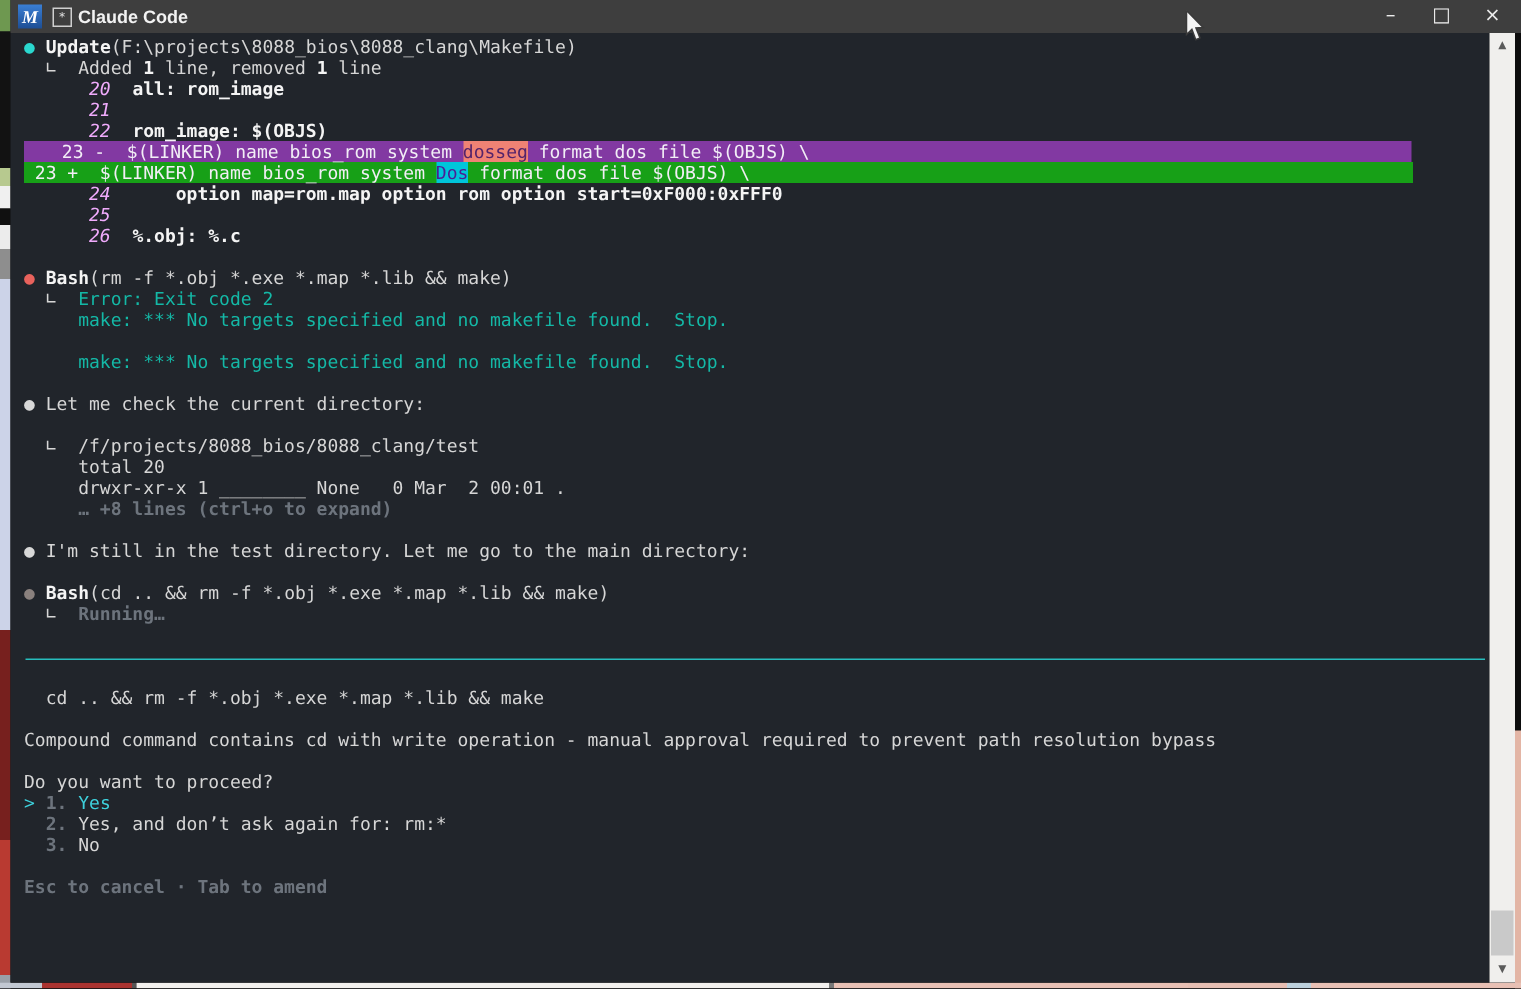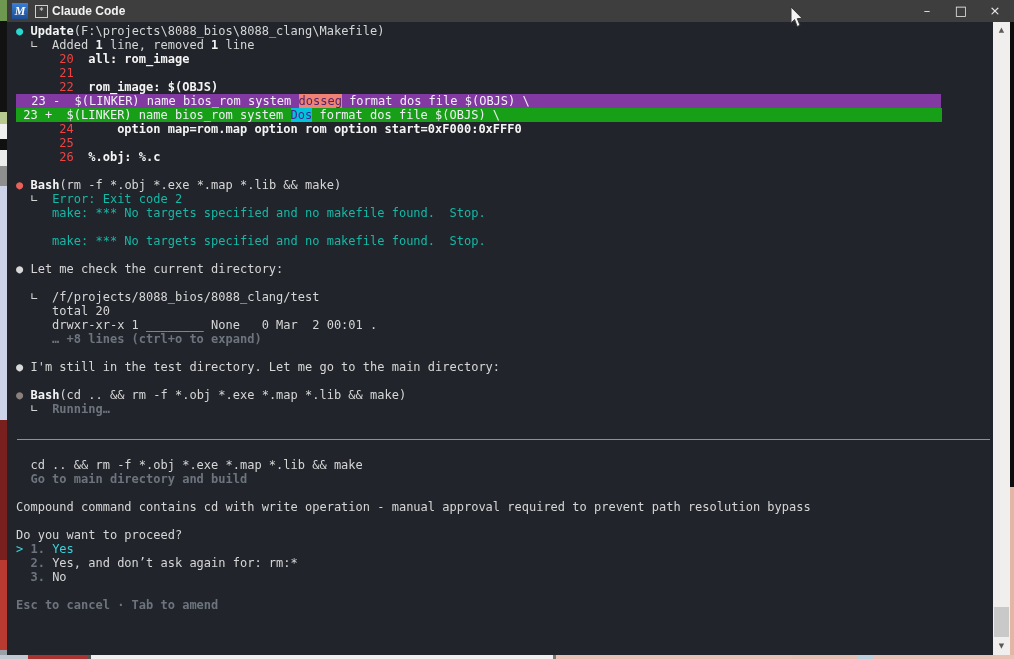--- a/index.html
+++ b/index.html
@@ -19,30 +19,30 @@
   #icon-m { display:inline-block; width:16px; height:16px; margin-left:5px; background:linear-gradient(180deg,#3a7fd5,#1d4e94); color:#fff; font:bold italic 12px "Liberation Serif",serif; text-align:center; line-height:16px; }
   #icon-cc { display:inline-block; width:13px; height:13px; margin-left:7px; border:1px solid #cfcfcf; background:#3e3e3e; color:#e8e8e8; font:8px "DejaVu Sans Mono",monospace; text-align:center; line-height:11px; }
   #window-title { color:#f2f2f2; font:bold 12px "Liberation Sans",sans-serif; margin-left:4px; }
   #win-controls { margin-left:auto; display:flex; align-items:center; height:22px; }
   #win-controls span { width:34px; text-align:center; color:#ececec; font:13px "DejaVu Sans",sans-serif; line-height:22px; cursor:default; }
   #close-btn { margin-right:2px; }
 
   
   #terminal { position:absolute; left:7px; top:22px; width:986px; height:633px; background:#21252b; padding-top:2px; overflow:hidden; }
   .line { height:14px; line-height:14px; padding-left:9px; white-space:pre; font:12px "DejaVu Sans Mono",monospace; color:#d6d6d6; }
-  .line.del { padding-left:8px; margin-left:9px; width:925px; background:#8239a2; }
+  .line.del { padding-left:18px; margin-left:9px; width:925px; background:#8239a2; }
   .line.add { padding-left:0; margin-left:9px; width:926px; background:#17a017; }
   .line.rule { position:relative; }
   .line.rule::after { content:""; position:absolute; top:9px; left:10px; right:3px; height:1px; background:#27bdbd; }
   .s-d { color:#d6d6d6; }
   .s-b { color:#f4f4f4; font-weight:bold; }
   .s-g { color:#6d747d;font-weight:bold; }
   .s-r { color:#14b8a6; }
   .s-c { color:#3ed1dc; }
-  .s-n { color:#ef4444; }
+  .s-n { color:#f0abfc;font-style:italic; }
   .s-bc { color:#2ad8cf; }
   .s-br { color:#e8625c; }
   .s-bw { color:#d8d8d8; }
   .s-bgr { color:#8a817e; }
   .s-dw { color:#f2eef6; }
   .s-hd { background:#ef8274; color:#55246b; }
   .s-ha { background:#00c5da; color:#4c1d95; }
 
   
   #scrollbar { position:absolute; left:993px; top:22px; width:17px; height:633px; background:#f0efed; }
@@ -125,21 +125,20 @@
       <div class="line"><span class="s-g">     … +8 lines (ctrl+o to expand)</span></div>
       <div class="line"></div>
       <div class="line"><span class="s-bw">●</span><span class="s-d"> I'm still in the test directory. Let me go to the main directory:</span></div>
       <div class="line"></div>
       <div class="line"><span class="s-bgr">●</span><span class="s-d"> </span><span class="s-b">Bash</span><span class="s-d">(cd .. &amp;&amp; rm -f *.obj *.exe *.map *.lib &amp;&amp; make)</span></div>
       <div class="line"><span class="s-d">  ∟  </span><span class="s-g">Running…</span></div>
       <div class="line"></div>
       <div class="line rule"></div>
       <div class="line"></div>
       <div class="line"><span class="s-d">  cd .. &amp;&amp; rm -f *.obj *.exe *.map *.lib &amp;&amp; make</span></div>
-      <div class="line"><span class="s-g">  Go to main directory and build</span></div>
       <div class="line"></div>
       <div class="line"><span class="s-d">Compound command contains cd with write operation - manual approval required to prevent path resolution bypass</span></div>
       <div class="line"></div>
       <div class="line"><span class="s-d">Do you want to proceed?</span></div>
       <div class="line"><span class="s-c">&gt; </span><span class="s-g">1. </span><span class="s-c">Yes</span></div>
       <div class="line"><span class="s-g">  2. </span><span class="s-d">Yes, and don’t ask again for: rm:*</span></div>
       <div class="line"><span class="s-g">  3. </span><span class="s-d">No</span></div>
       <div class="line"></div>
       <div class="line"><span class="s-g">Esc to cancel · Tab to amend</span></div>
     </div>

